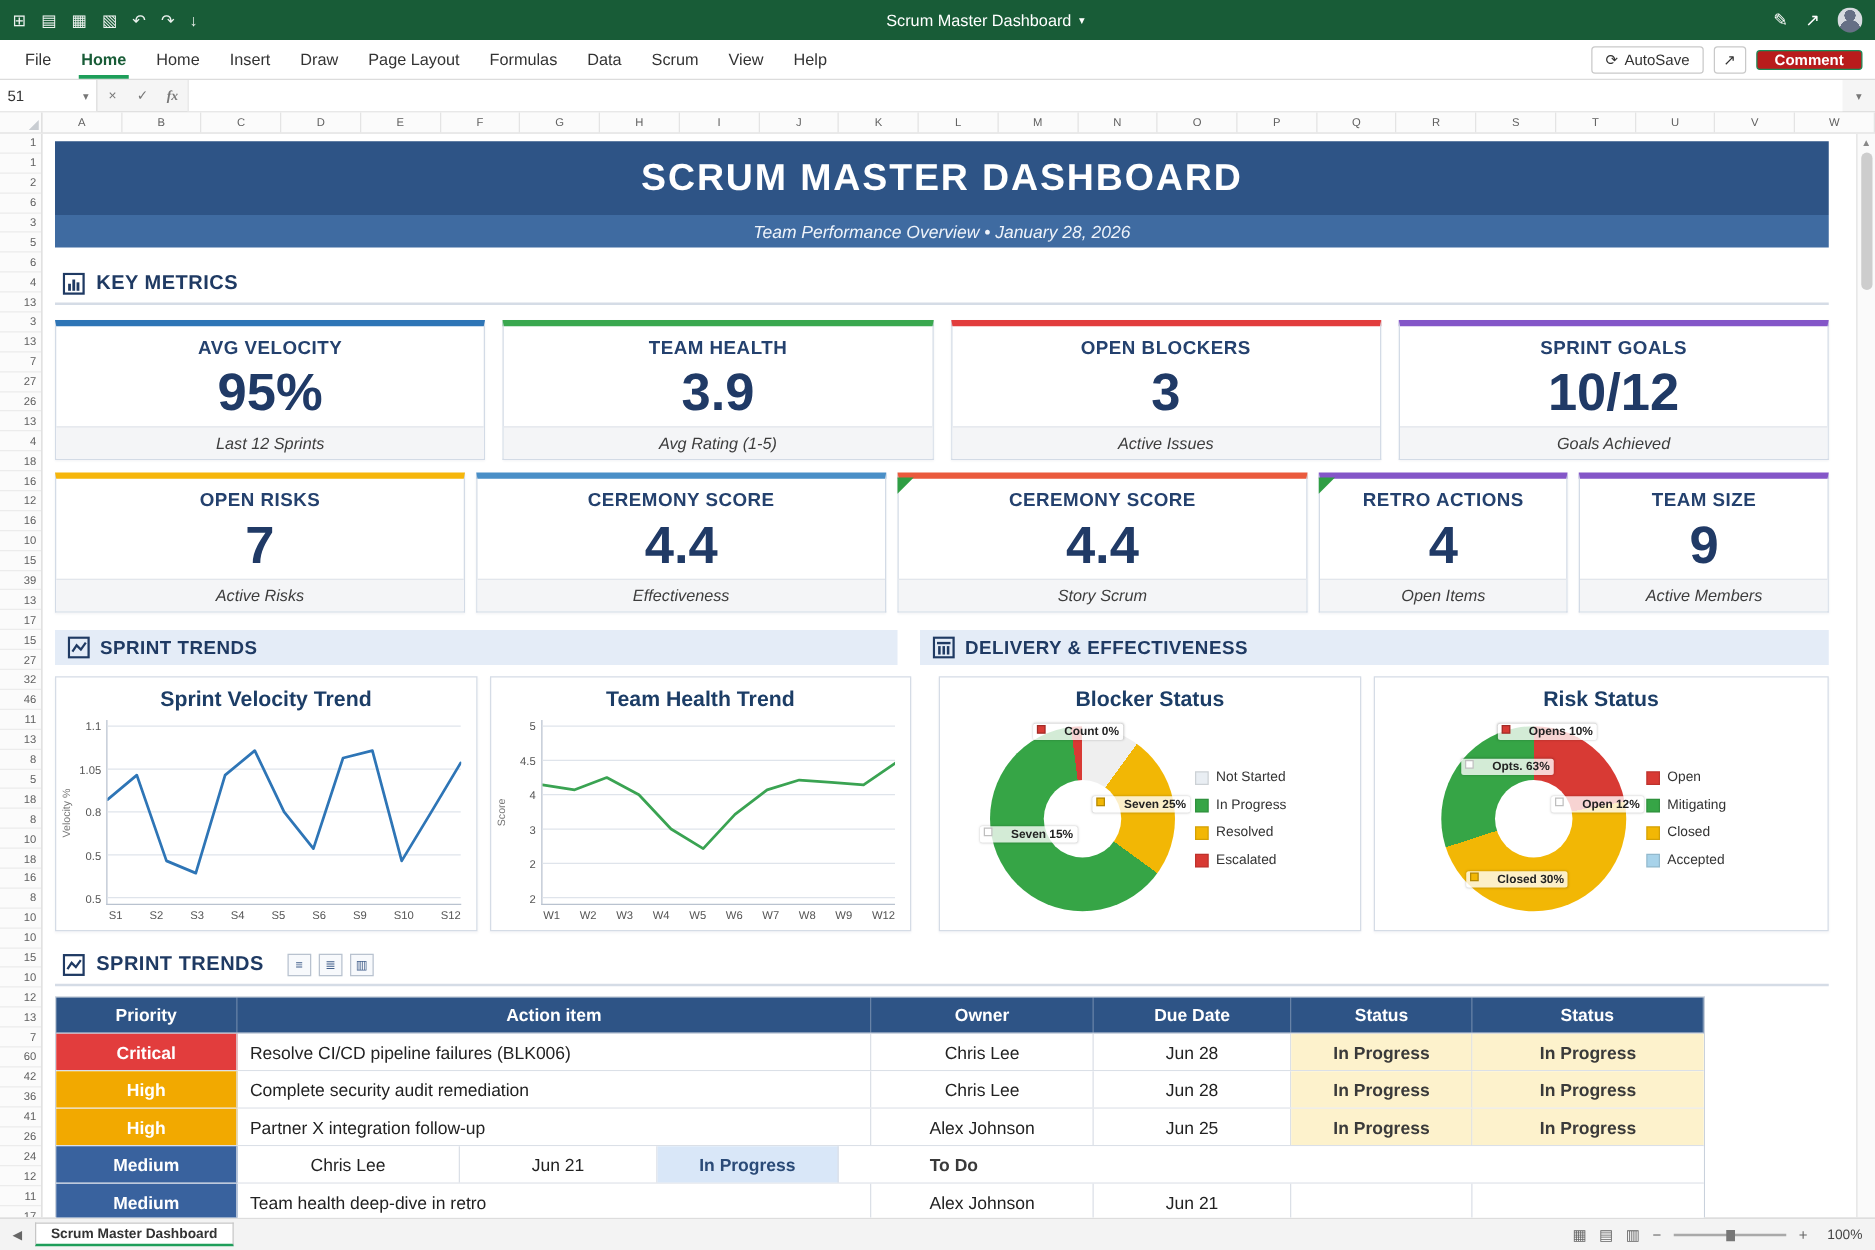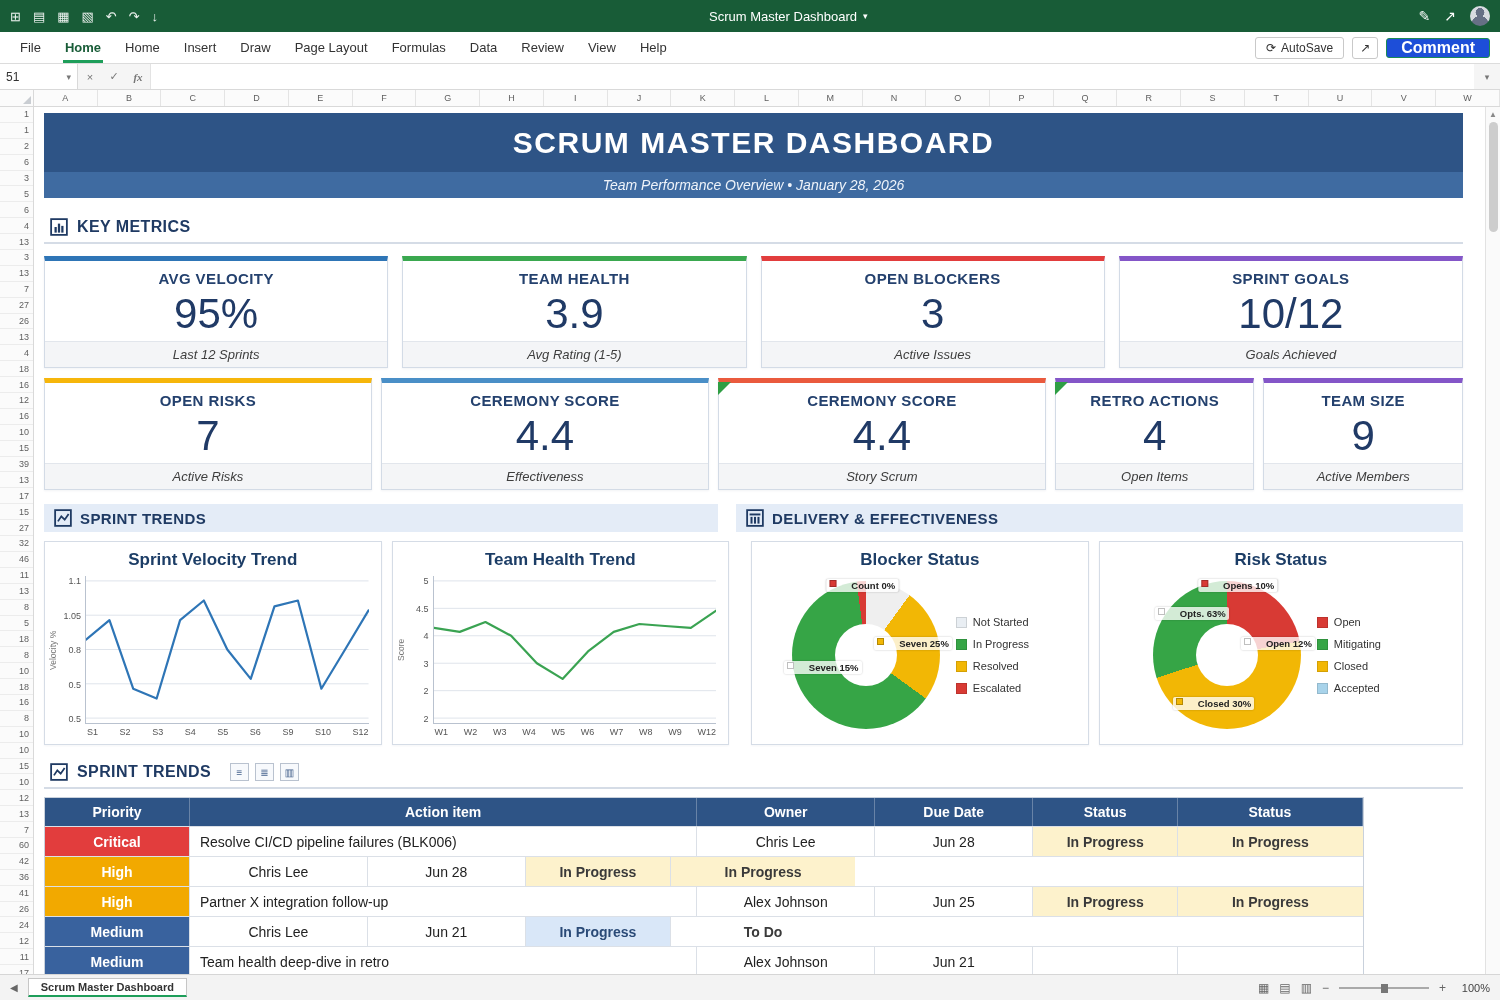--- a/index.html
+++ b/index.html
@@ -19,21 +19,21 @@
 
   
   .ribbon{height:32px;background:#fff;border-bottom:1px solid #dcdcdc;display:flex;align-items:center;padding:0 10px;flex:none}
   .rtabs{display:flex;gap:4px;align-items:flex-start;height:100%}
   .rtab{border:none;background:none;font-family:inherit;font-size:13px;color:#333;padding:0 10px;height:100%;cursor:pointer;position:relative}
   .rtab.active{font-weight:bold;color:#185c37}
   .rtab.active::after{content:"";position:absolute;left:8px;right:8px;bottom:0;height:3px;background:#1e9e5a}
   .ribbon-right{margin-left:auto;display:flex;align-items:center;gap:8px}
   .autosave{display:flex;align-items:center;gap:5px;font-family:inherit;font-size:12px;color:#333;background:#fff;border:1px solid #c9c9c9;border-radius:3px;padding:3px 10px;cursor:pointer}
   .share-btn{font-family:inherit;font-size:12px;background:#fff;border:1px solid #c9c9c9;border-radius:3px;padding:3px 7px;cursor:pointer;color:#333}
-  .comment-btn{font-family:inherit;font-size:16px;font-weight:bold;color:#fff;background:#1d4ed8;border:1px solid #1b8a56;border-radius:3px;padding:0 14px;cursor:pointer}
+  .comment-btn{font-family:inherit;font-size:12px;font-weight:bold;color:#fff;background:#b91c1c;border:1px solid #1b8a56;border-radius:3px;padding:0 14px;cursor:pointer}
 
   
   .formulabar{height:26px;background:#f5f5f5;border-bottom:1px solid #d9d9d9;display:flex;align-items:stretch;flex:none}
   .namebox{width:78px;background:#fff;border-right:1px solid #d9d9d9;display:flex;align-items:center;justify-content:space-between;padding:0 6px;font-size:12px;color:#333;cursor:pointer}
   .nb-caret{font-size:9px;color:#777}
   .fb-ic{width:24px;display:flex;align-items:center;justify-content:center;font-size:11px;color:#777;cursor:pointer}
   .fb-ic.fx{font-style:italic;font-family:"Liberation Serif",serif;font-weight:bold}
   .fb-input{flex:1;background:#fff;border-left:1px solid #e3e3e3;cursor:text}
   .fb-collapse{width:26px;display:flex;align-items:center;justify-content:center;font-size:9px;color:#777;cursor:pointer}
 
@@ -58,21 +58,21 @@
   .dash-header{background:#2e5486;color:#fff;text-align:center;font-size:30px;font-weight:bold;letter-spacing:1.5px;padding:13px 0 12px}
   .dash-subtitle{background:#3f6ba1;color:#eef3fa;text-align:center;font-size:14px;font-style:italic;padding:5px 0}
   .section-bar{display:flex;align-items:center;gap:9px;margin-top:14px;padding:6px 6px;border-bottom:2px solid #d5dce6;font-size:16px;font-weight:bold;color:#1f3a63;letter-spacing:.4px}
   .sec-ic{width:18px;height:18px;flex:none}
   .cards{display:flex;margin-top:12px}
   .cards.row1{gap:14px}
   .cards.row2{gap:9px;margin-top:10px}
   .card{position:relative;background:#fff;border:1px solid #d3dbe6;border-top-width:5px;border-top-style:solid;height:112px;display:flex;flex-direction:column;box-shadow:0 1px 2px rgba(30,50,90,.06)}
   .flag{position:absolute;left:-1px;top:-1px;width:0;height:0;border-top:13px solid #2f9e44;border-right:13px solid transparent}
   .card-title{text-align:center;font-size:15px;font-weight:bold;color:#24416e;padding:9px 4px 0;letter-spacing:.4px}
-  .card-value{flex:1;display:flex;align-items:center;justify-content:center;font-size:42px;font-weight:normal;color:#203a66;line-height:1}
+  .card-value{flex:1;display:flex;align-items:center;justify-content:center;font-size:42px;font-weight:bold;color:#203a66;line-height:1}
   .card-sub{background:#f4f5f7;border-top:1px solid #e2e6ec;text-align:center;font-size:13px;font-style:italic;color:#3d3d3d;padding:5px 0}
   .twin-bars{display:flex;gap:18px;margin-top:14px}
   .section-band{display:flex;align-items:center;gap:8px;background:#e4ecf7;color:#1f3a63;font-size:15px;font-weight:bold;padding:5px 10px;letter-spacing:.4px}
   .band-left{width:47.5%}
   .band-right{flex:1}
 
   
   .charts-row{display:flex;gap:10px;margin-top:9px}
   .chart-panel{background:#fff;border:1px solid #d5dce6;height:204px;flex:1;box-shadow:0 1px 2px rgba(30,50,90,.05);display:flex;flex-direction:column}
   .chart-panel.gap-after{margin-right:12px}
@@ -86,21 +86,21 @@
   .xlabels{display:flex;justify-content:space-between;font-size:9px;color:#555;padding:3px 12px 7px 42px}
   .donut-body{flex:1;display:flex;align-items:center;justify-content:center;gap:16px;padding-bottom:8px}
   .donut-wrap{position:relative;width:148px;height:148px;flex:none}
   .donut{width:100%;height:100%;border-radius:50%}
   .hole{position:absolute;left:50%;top:50%;width:62px;height:62px;margin:-31px 0 0 -31px;background:#fff;border-radius:50%}
   .chip{position:absolute;display:flex;align-items:flex-start;gap:15px;font-size:9.5px;font-weight:bold;color:#222;background:rgba(255,255,255,.78);padding:1px 3px;border-radius:2px;box-shadow:0 0 2px rgba(0,0,0,.25);white-space:nowrap}
   .chip-mark{width:7px;height:7px;border:1px solid rgba(0,0,0,.25);flex:none}
   .blocker .chip0{left:50%;top:-2px;transform:translateX(-55%)}
   .blocker .chip1{right:-12px;top:56px}
   .blocker .chip2{left:-8px;top:80px}
-  .risk .chip0{left:2px;top:26px}
+  .risk .chip0{left:16px;top:26px}
   .risk .chip1{left:52%;top:-2px;transform:translateX(-40%)}
   .risk .chip2{right:-14px;top:56px}
   .risk .chip3{left:20px;top:116px}
   .legend{display:flex;flex-direction:column;font-size:11px;color:#333;min-width:92px}
   .lg-row{display:flex;align-items:center;gap:6px;margin:5px 0}
   .lg-swatch{width:11px;height:11px;border:1px solid rgba(0,0,0,.12);flex:none}
 
   
   .trends2{margin-top:12px}
   .mini-icons{display:flex;gap:6px;margin-left:10px}
@@ -164,21 +164,21 @@
   <nav class="ribbon">
     <div class="rtabs" id="ribbon-tabs">
         <button class="rtab">File</button>
         <button class="rtab active">Home</button>
         <button class="rtab">Home</button>
         <button class="rtab">Insert</button>
         <button class="rtab">Draw</button>
         <button class="rtab">Page Layout</button>
         <button class="rtab">Formulas</button>
         <button class="rtab">Data</button>
-        <button class="rtab">Review</button>
+        <button class="rtab">Scrum</button>
         <button class="rtab">View</button>
         <button class="rtab">Help</button>
       </div>
     <div class="ribbon-right">
       <button class="autosave">
         <span>⟳</span>
         <span>AutoSave</span>
       </button>
       <button class="share-btn">↗</button>
       <button class="comment-btn">Comment</button>
@@ -558,20 +558,21 @@
             <div class="t-row">
               <div class="t-cell c0 pri" style="background: rgb(226, 61, 61);">Critical</div>
               <div class="t-cell c1">Resolve CI/CD pipeline failures (BLK006)</div>
               <div class="t-cell c2">Chris Lee</div>
               <div class="t-cell c3">Jun 28</div>
               <div class="t-cell c4 st yellow">In Progress</div>
               <div class="t-cell c5 st yellow">In Progress</div>
             </div>
             <div class="t-row">
               <div class="t-cell c0 pri" style="background: rgb(242, 169, 0);">High</div>
+              <div class="t-cell c1">Complete security audit remediation</div>
               <div class="t-cell c2">Chris Lee</div>
               <div class="t-cell c3">Jun 28</div>
               <div class="t-cell c4 st yellow">In Progress</div>
               <div class="t-cell c5 st yellow">In Progress</div>
             </div>
             <div class="t-row">
               <div class="t-cell c0 pri" style="background: rgb(242, 169, 0);">High</div>
               <div class="t-cell c1">Partner X integration follow-up</div>
               <div class="t-cell c2">Alex Johnson</div>
               <div class="t-cell c3">Jun 25</div>

